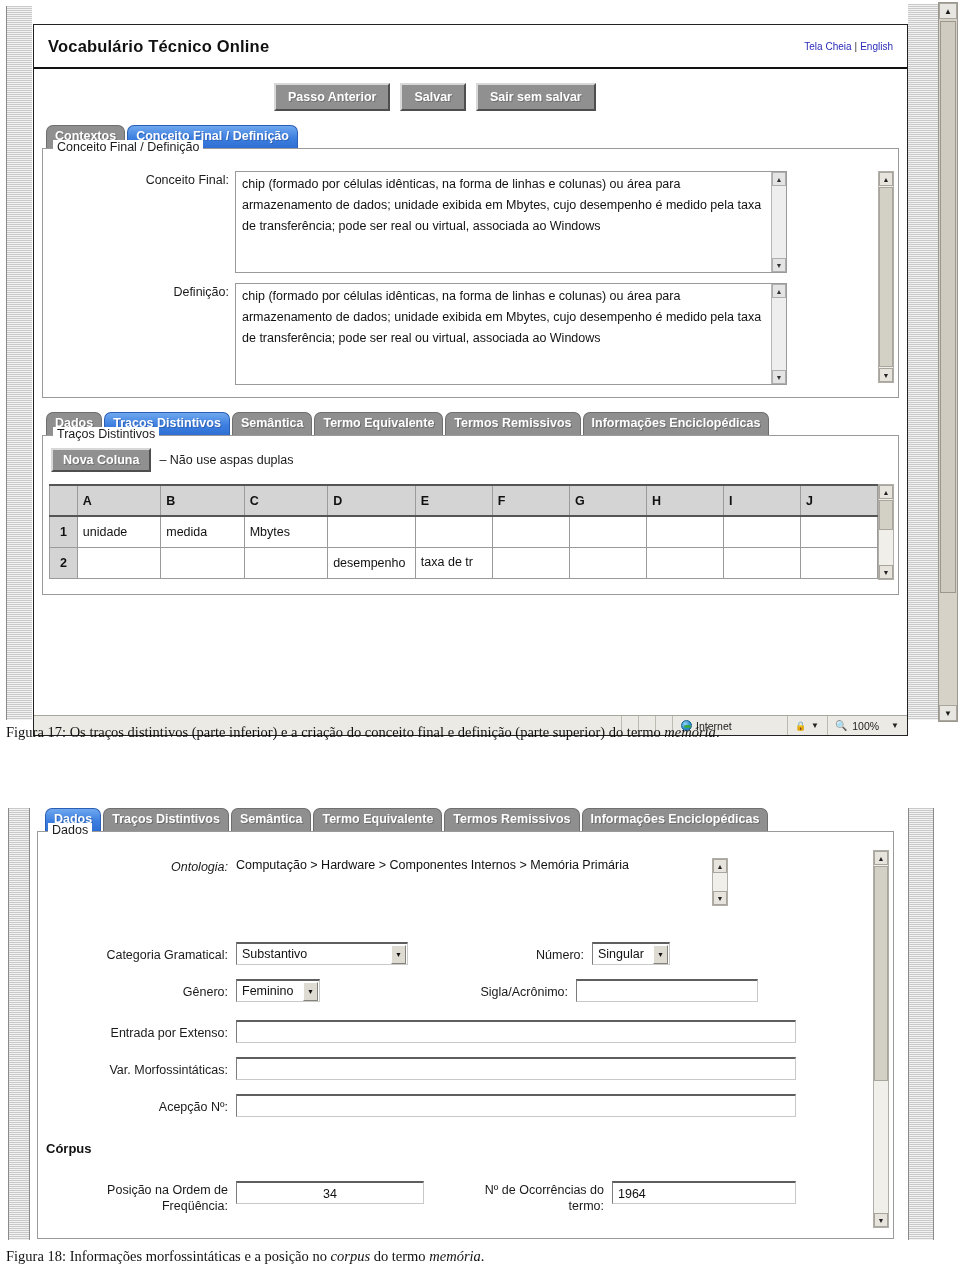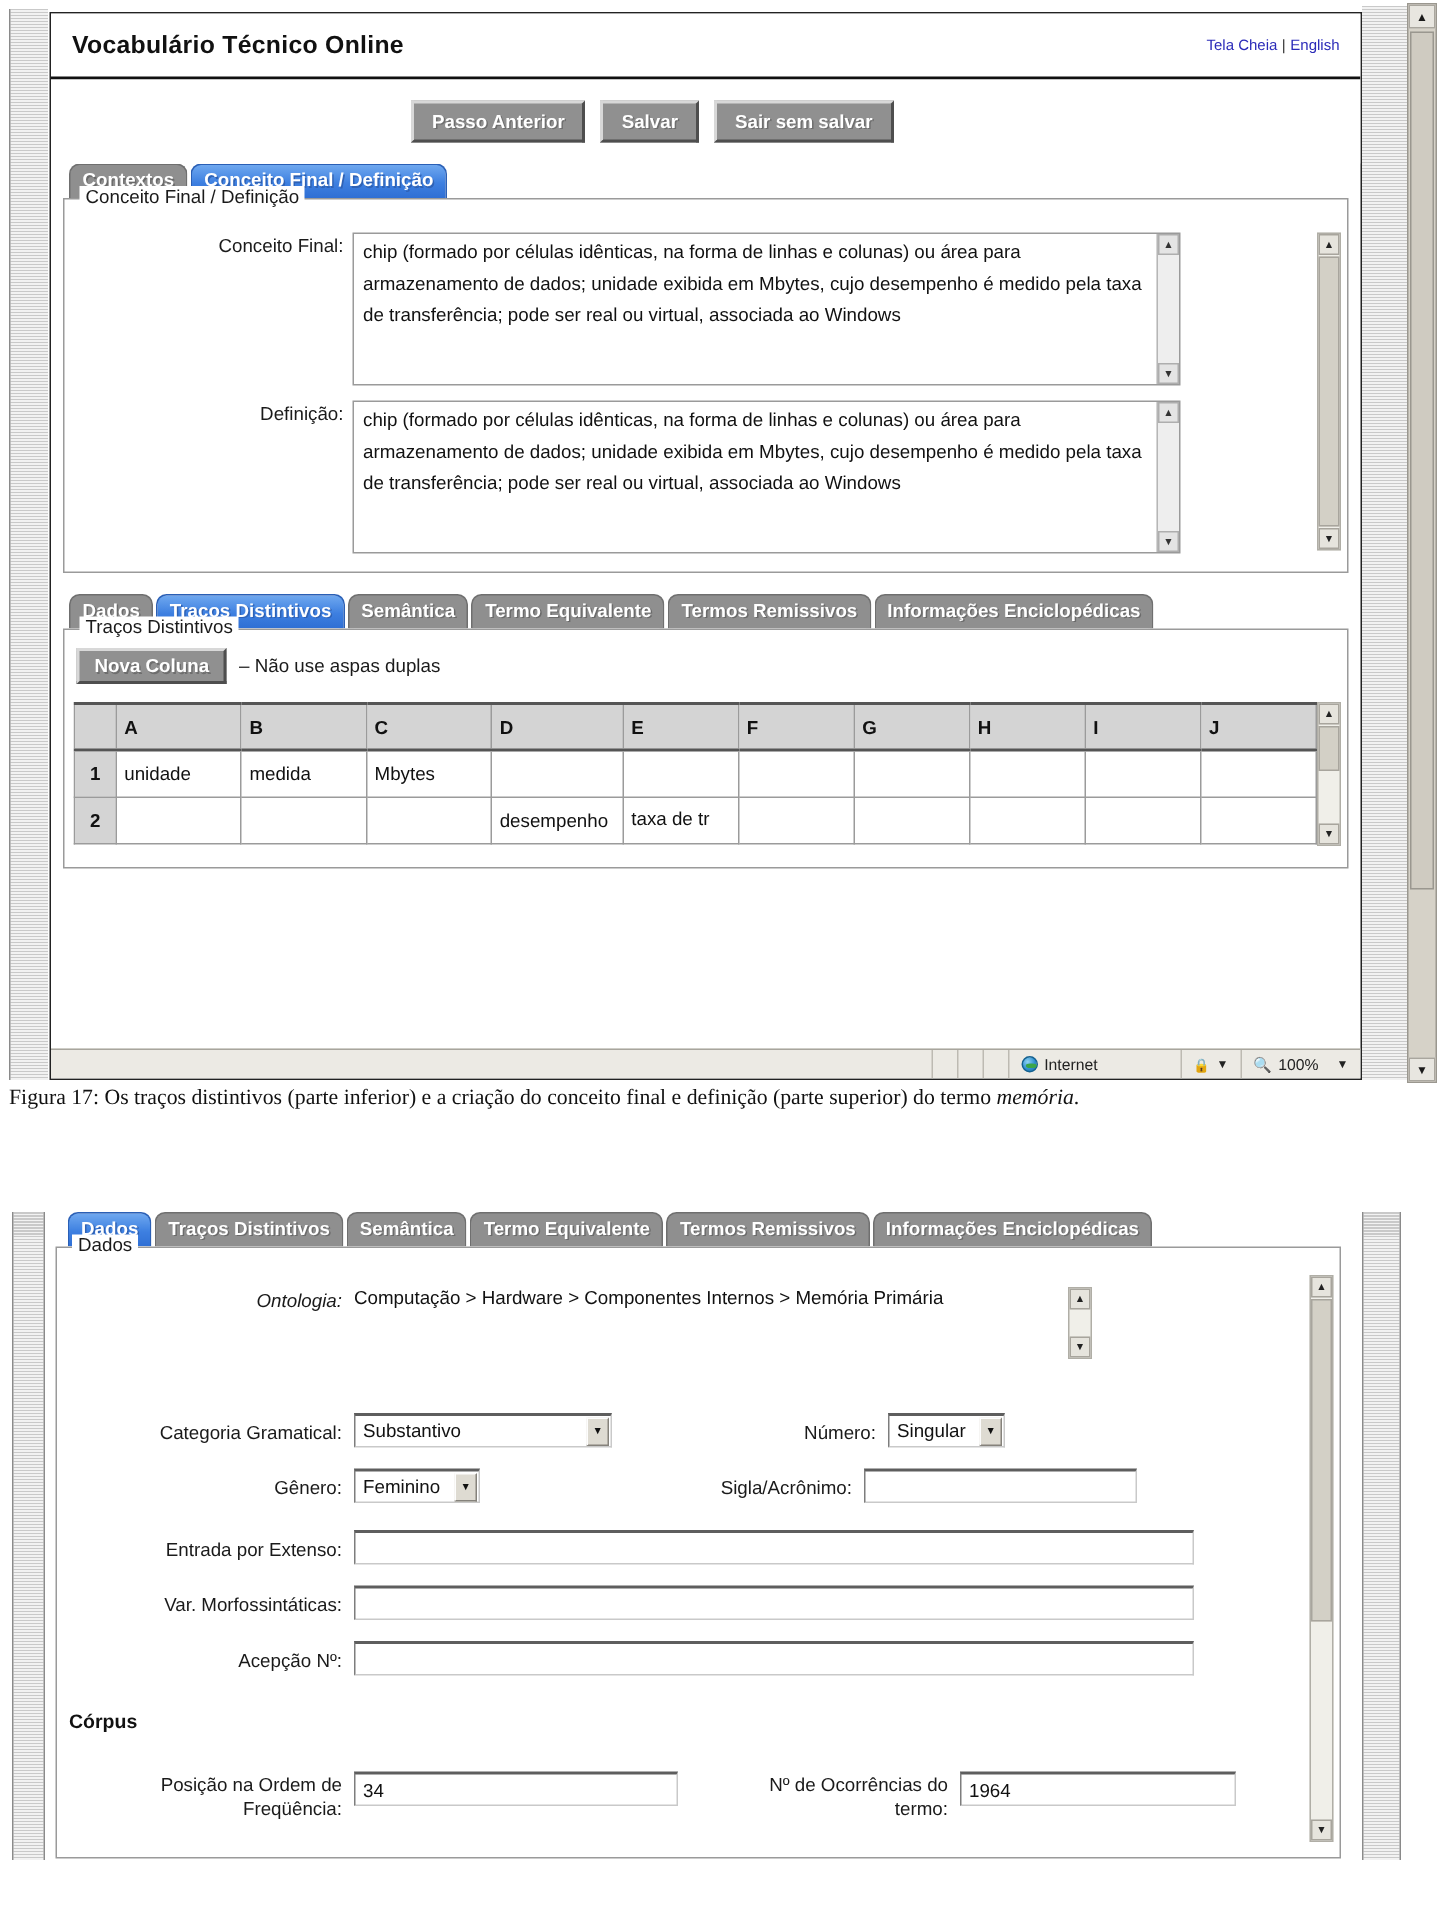--- a/index.html
+++ b/index.html
@@ -40,21 +40,21 @@
   }
   .outer-sb .arw.up { top: 0; }
   .outer-sb .arw.dn { bottom: 0; }
   .outer-sb .thumb {
     position: absolute; left: 1px; top: 18px; width: 16px; height: 572px;
     background: #cfcbc1; border: 1px solid #9a978f;
   }
 
   
   .viewport {
-    position: absolute; left: 33px; top: 8px; width: 875px; height: 712px;
+    position: absolute; left: 33px; top: 24px; width: 875px; height: 712px;
     background: #ffffff; border: 1px solid #222;
     overflow: hidden;
   }
 
   
   .site-head {
     height: 44px; border-bottom: 2px solid #111;
     display: flex; align-items: center; justify-content: space-between;
     padding: 0 14px; background: #fff;
   }
@@ -480,23 +480,26 @@
 
       <div style="padding:22px 0 0 8px;">
         <span class="corpus-head">Córpus</span>
       </div>
 
       <div class="field-row" style="padding-top:24px;">
         <div style="width:190px; text-align:right;">
           <div class="flabel" style="width:100%;">Posição na Ordem de</div>
           <div class="flabel" style="width:100%;">Freqüência:</div>
         </div>
-        <div class="inp" style="width:216px; margin-left:8px;">34</div>
+        <div class="inp" style="width:188px; margin-left:8px;text-align:center;">34</div>
         <div style="width:158px; text-align:right; margin-left:22px;">
           <div class="flabel" style="width:100%;">Nº de Ocorrências do</div>
           <div class="flabel" style="width:100%;">termo:</div>
         </div>
         <div class="inp" style="width:184px; margin-left:8px;">1964</div>
       </div>
     </div>
   </div>
 
+  <div class="caption" style="top:448px;">
+    <span>Figura 18: Informações morfossintáticas e a posição no </span><i>corpus</i><span> do termo </span><i>memória</i><span>.</span>
+  </div>
 </div>
 
 </body></html>

